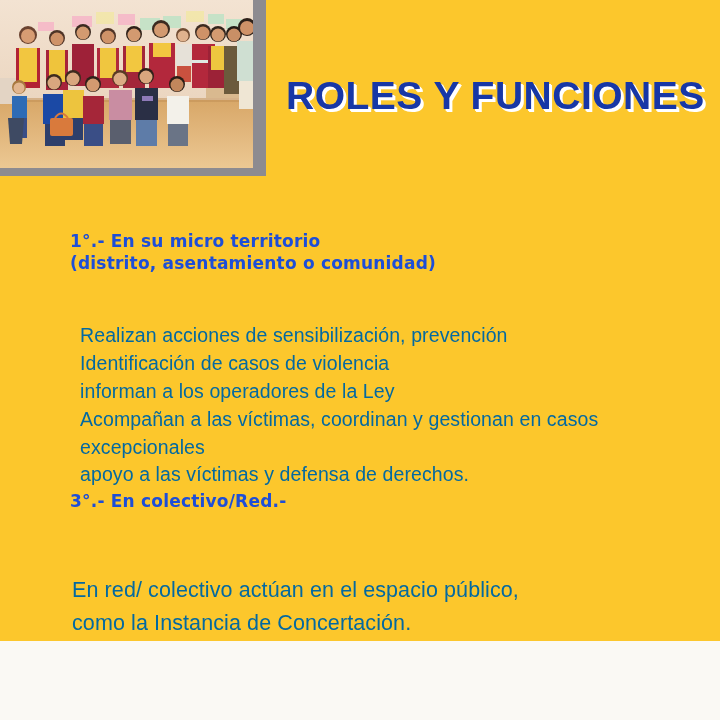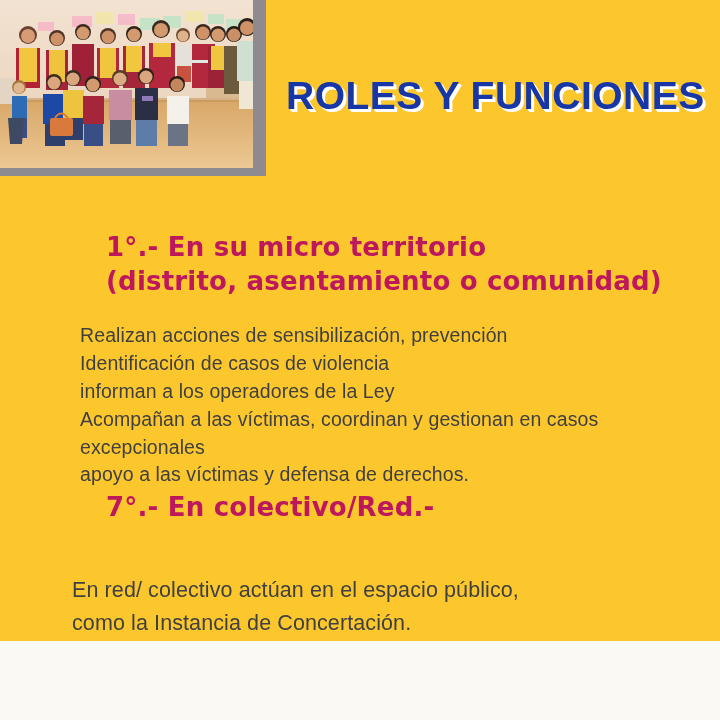--- a/index.html
+++ b/index.html
@@ -48,32 +48,31 @@
     color: #1737a6;
     text-shadow: 2px 2px 0 #ffffff, 3px 3px 0 #ffffff;
     white-space: nowrap;
   }
 
   
   .heading {
     position: absolute;
     font-family: "DejaVu Sans", sans-serif;
     font-weight: bold;
-    color: #be185d;
-    font-size: 26px;
+    color: #1d4ed8;
+    font-size: 17px;
     line-height: 1.32;
     letter-spacing: 0.2px;
-    margin-left: 36px;
   }
   #heading-1 { left: 70px; top: 230px; width: 600px; }
   #heading-2 { left: 70px; top: 490px; width: 600px; }
 
   .bodytext {
     position: absolute;
-    color: #404040;
+    color: #0369a1;
     font-size: 19.5px;
     line-height: 1.43;
     letter-spacing: 0.1px;
   }
   #body-1 { left: 80px; top: 322px; width: 620px; }
   #body-2 { left: 72px; top: 552px; width: 620px; font-size: 21.5px; line-height: 1.52; }
 
   
   #footer {
     position: absolute;
@@ -260,21 +259,21 @@
   <div id="title">ROLES Y FUNCIONES</div>
 
   <div class="heading" id="heading-1" style="white-space: pre-line;">1°.- En su micro territorio
 (distrito, asentamiento o comunidad)</div>
   <div class="bodytext" id="body-1" style="white-space: pre-line;">Realizan acciones de sensibilización, prevención
 Identificación de casos de violencia
 informan a los operadores de la Ley
 Acompañan a las víctimas, coordinan y gestionan en casos excepcionales
 apoyo a las víctimas y defensa de derechos.</div>
 
-  <div class="heading" id="heading-2" style="white-space: pre-line;">7°.- En colectivo/Red.-</div>
+  <div class="heading" id="heading-2" style="white-space: pre-line;">3°.- En colectivo/Red.-</div>
   <div class="bodytext" id="body-2" style="white-space: pre-line; margin-top: 22px;">En red/ colectivo actúan en el espacio público,
 como la Instancia de Concertación.</div>
 
   <div id="footer">
 
     
 
     
 
     

